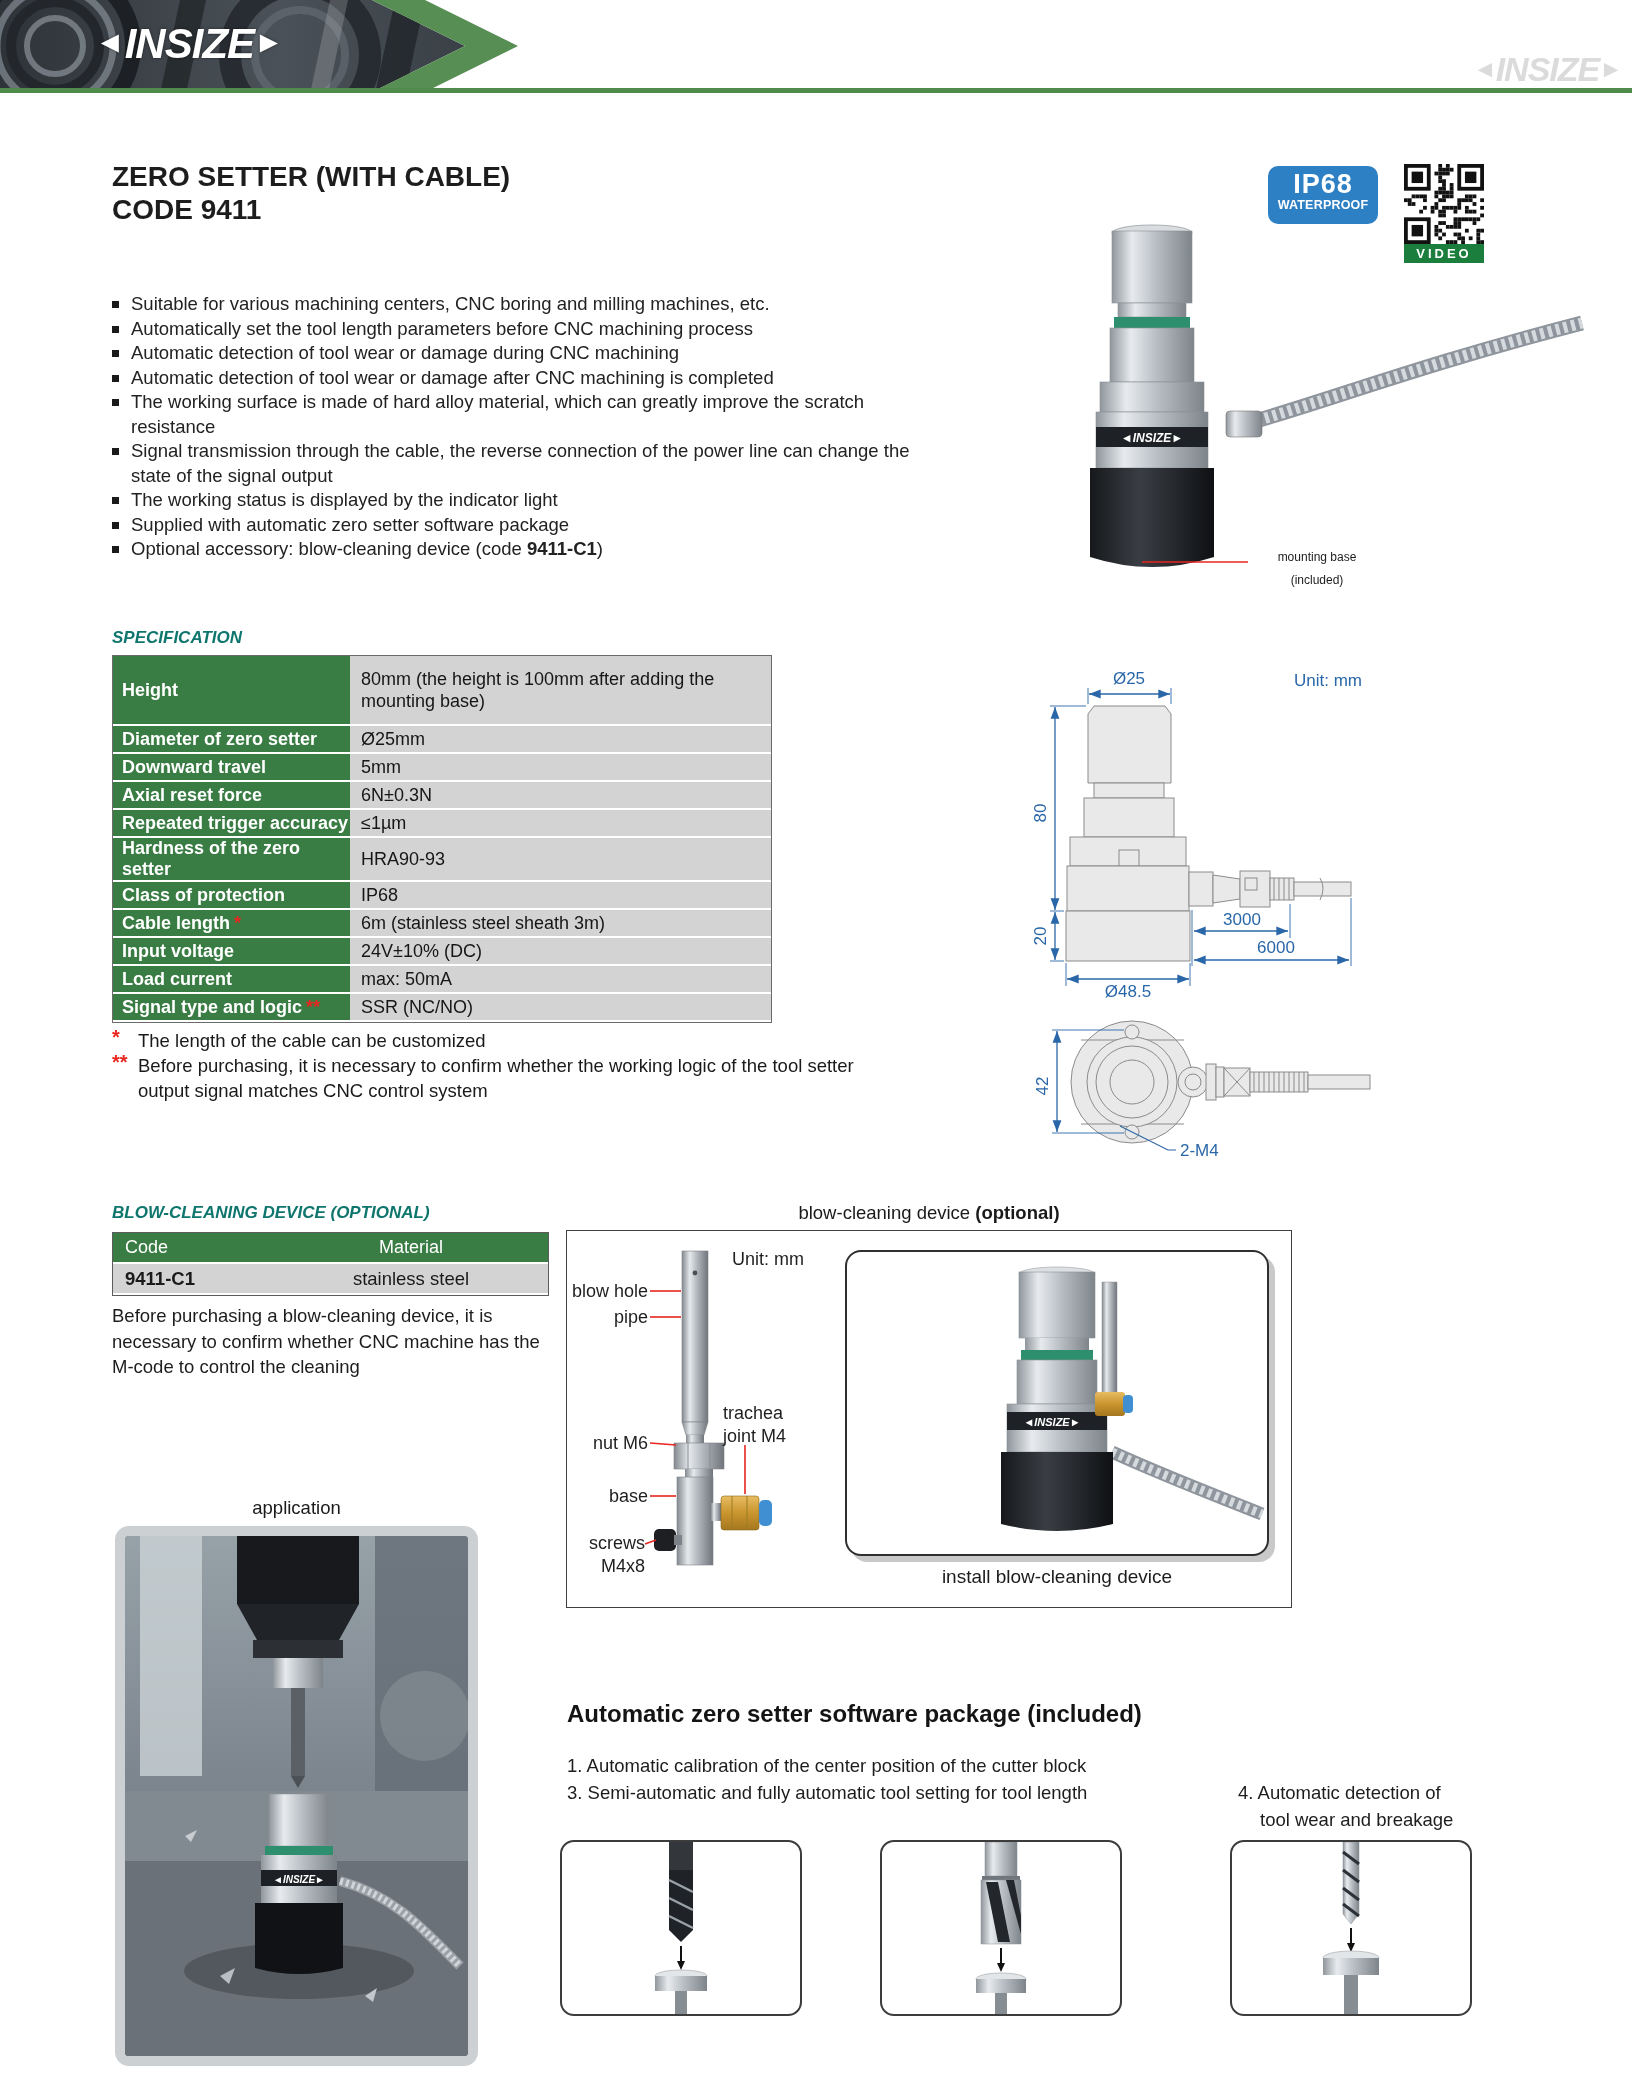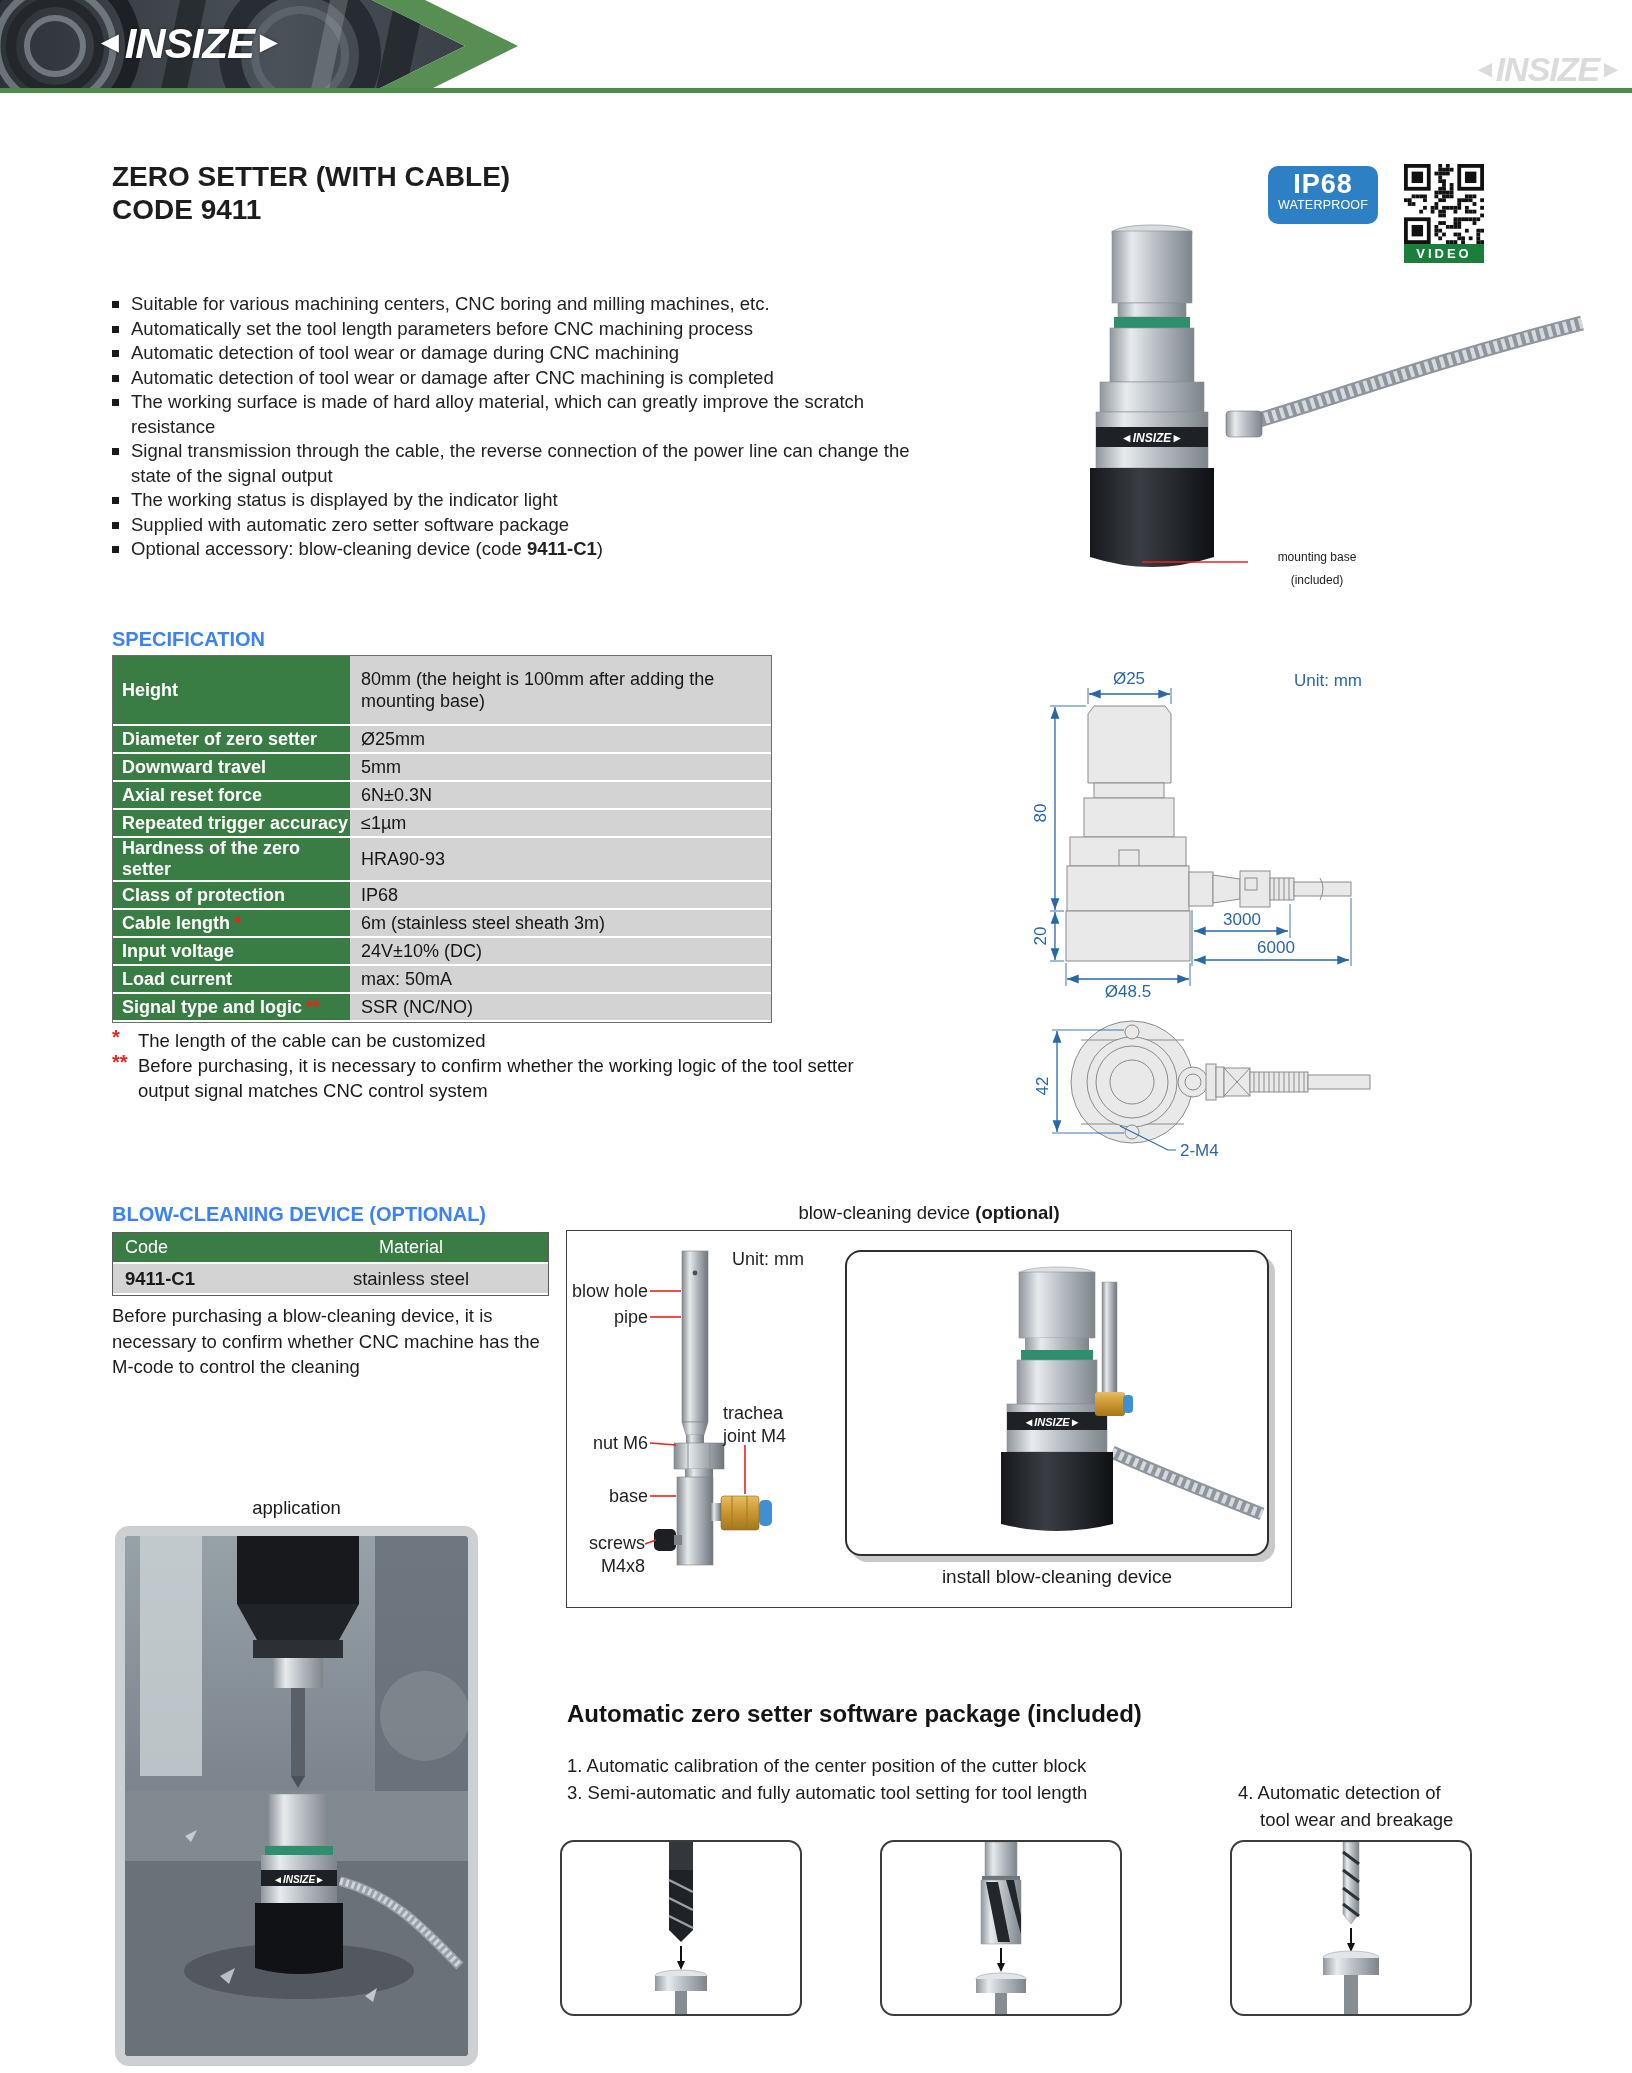--- a/index.html
+++ b/index.html
@@ -15,30 +15,30 @@
   .logo .arr{font-size:30px;vertical-align:6px;letter-spacing:0;}
   .watermark{right:10px;top:50px;font-style:italic;font-weight:900;font-size:34px;color:#dbdbdb;
         letter-spacing:-1px;white-space:nowrap;}
   .watermark .arr{font-size:24px;vertical-align:4px;}
   
   .title{left:112px;top:160px;font-size:28px;font-weight:700;line-height:33px;color:#1d1d1d;}
   
   .ip68{left:1268px;top:166px;width:110px;height:58px;background:#2e80c4;border-radius:10px;
         color:#fff;text-align:center;}
   .ip68 .l1{font-size:27px;font-weight:800;margin-top:3px;letter-spacing:1px;}
-  .ip68 .l2{font-size:12.5px;font-weight:400;margin-top:-2px;letter-spacing:.2px;}
+  .ip68 .l2{font-size:12.5px;font-weight:700;margin-top:-2px;letter-spacing:.2px;}
   .qr-wrap{left:1404px;top:164px;width:80px;}
   .video-bar{width:80px;height:19px;background:#1b7e3c;color:#ffffff;font-weight:700;font-size:13px;
         letter-spacing:3px;text-align:center;line-height:19px;}
   
   .features{left:110px;top:292px;width:810px;list-style:none;margin:0;padding:0;font-size:18.5px;line-height:24.5px;color:#222;}
   .features li{position:relative;padding-left:21px;}
   .features li::before{content:"";position:absolute;left:2px;top:9px;width:7px;height:7px;background:#1a1a1a;}
   
-  .sec-h{font-size:20px;font-weight:800;color:#3b82f6;}
+  .sec-h{font-size:17px;font-weight:800;color:#0f766e;font-style:italic;}
   
   table.spec{left:112px;top:655px;border-collapse:separate;border-spacing:0;border:1px solid #6b6b6b;}
   table.spec td{border-bottom:2px solid #ffffff;vertical-align:middle;}
   td.g{background:#3a7d44;color:#fff;font-weight:700;font-size:18px;padding:0 0 0 9px;width:228px;}
   td.v{background:#d3d3d3;color:#161616;font-size:18px;padding:0 8px 0 11px;width:402px;line-height:22px;}
   tr.h1 td{height:68px;}
   tr.hn td{height:26px;}
   .mk{color:#e8251f;font-weight:800;margin-left:4px;}
   
   .fnotes{left:112px;top:1028px;width:800px;font-size:18.5px;line-height:25px;}

